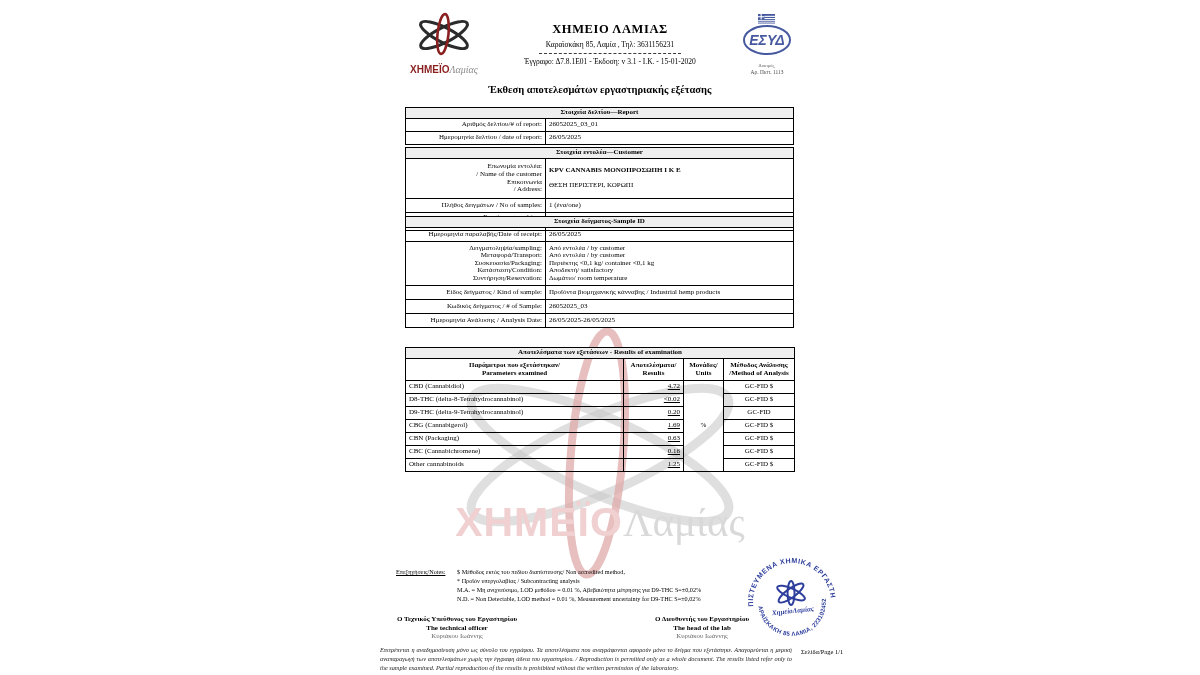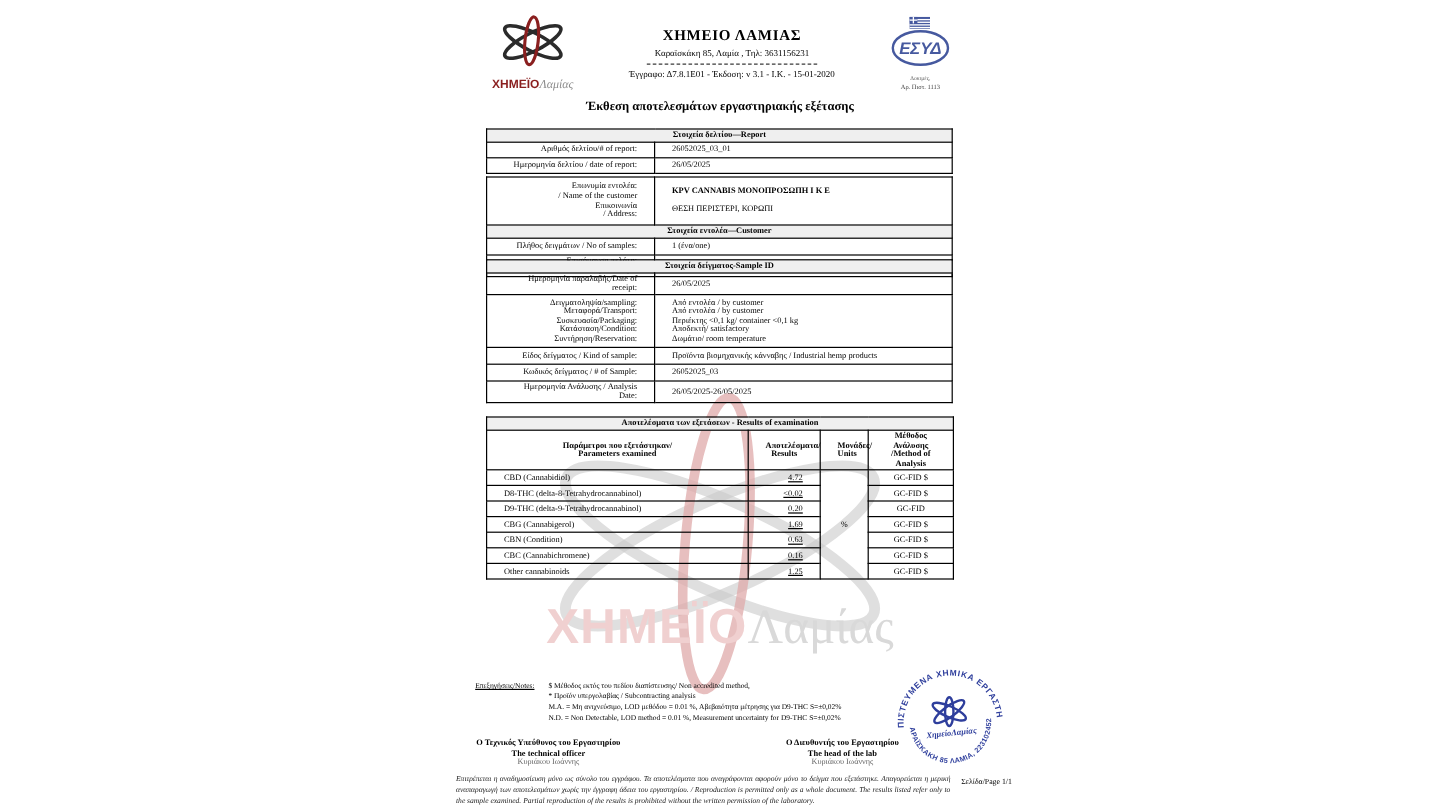--- a/index.html
+++ b/index.html
@@ -26,21 +26,21 @@
   .doc-info { font-size:7.5px; }
   .esyd { text-align:center; z-index:2; }
   .esyd-sub1 { font-size:4.8px; color:#666; margin-top:3px; }
   .esyd-sub2 { font-size:5.4px; color:#444; margin-top:1px; }
   .title { text-align:center; font-size:10.5px; font-weight:bold; z-index:2; }
 
   
   table.doc { border-collapse:collapse; width:389px; table-layout:fixed;
               background:transparent; z-index:1; border:1.5px solid #000; }
   table.doc td { border:1px solid #000; font-size:7px; line-height:7.6px;
-                 padding:1px 14px; vertical-align:middle; }
+                 padding:1px 3px; vertical-align:middle; }
   td.sec { background:#efefef; text-align:center; font-weight:bold; font-size:7.2px; }
   td.lbl { text-align:right; padding-right:5px; }
   td.val { text-align:left; padding-left:6px; }
   .val-name { font-weight:bold; margin-bottom:7px; }
   td.colh { text-align:center; font-weight:bold; }
   td.param { text-align:left; padding-left:3px; }
   td.num { text-align:right; padding-right:3px;text-decoration:underline; }
   td.ctr { text-align:center; }
   .h11 td, td.h11 { height:11px; } .h13 { height:13px; } .h14 { height:14px; }
   .h16 { height:16px; } .h22 { height:22px; } .h40 { height:40px; } .h44 { height:44px; }
@@ -133,33 +133,33 @@
   </tbody>
     </table>
 
   <table class="doc abs" style="left:405px; top:147px;">
     <colgroup>
         <col style="width:140px">
         <col>
       </colgroup>
     <tbody>
         <tr>
+      <td colspan="2" class="sec h11">Στοιχεία εντολέα—Customer</td>
+    </tr>
+    <tr>
       <td class="lbl h40">
         <div>Επωνυμία εντολέα:</div>
         <div>/ Name of the customer</div>
         <div>Επικοινωνία</div>
         <div>/ Address:</div>
       </td>
       <td class="val">
         <div class="val-name">KPV CANNABIS ΜΟΝΟΠΡΟΣΩΠΗ Ι Κ Ε</div>
         <div>ΘΕΣΗ ΠΕΡΙΣΤΕΡΙ, ΚΟΡΩΠΙ</div>
       </td>
-    </tr>
-    <tr>
-      <td colspan="2" class="sec h11">Στοιχεία εντολέα—Customer</td>
     </tr>
     <tr>
       <td class="lbl h14">Πλήθος δειγμάτων / No of samples:</td>
       <td class="val">1 (ένα/one)</td>
     </tr>
     <tr>
       <td class="lbl h16">
         <div>Επισήμανση πελάτη:</div>
         <div>/ mark upon sample</div>
       </td>
@@ -256,21 +256,21 @@
       <td class="param h13">D9-THC (delta-9-Tetrahydrocannabinol)</td>
       <td class="num">0.20</td>
       <td class="ctr">GC-FID</td>
     </tr>
     <tr>
       <td class="param h13">CBG (Cannabigerol)</td>
       <td class="num">1.69</td>
       <td class="ctr">GC-FID $</td>
     </tr>
     <tr>
-      <td class="param h13">CBN (Condition)</td>
+      <td class="param h13">CBN (Packaging)</td>
       <td class="num">0.63</td>
       <td class="ctr">GC-FID $</td>
     </tr>
     <tr>
       <td class="param h13">CBC (Cannabichromene)</td>
       <td class="num">0.16</td>
       <td class="ctr">GC-FID $</td>
     </tr>
     <tr>
       <td class="param h13">Other cannabinoids</td>

